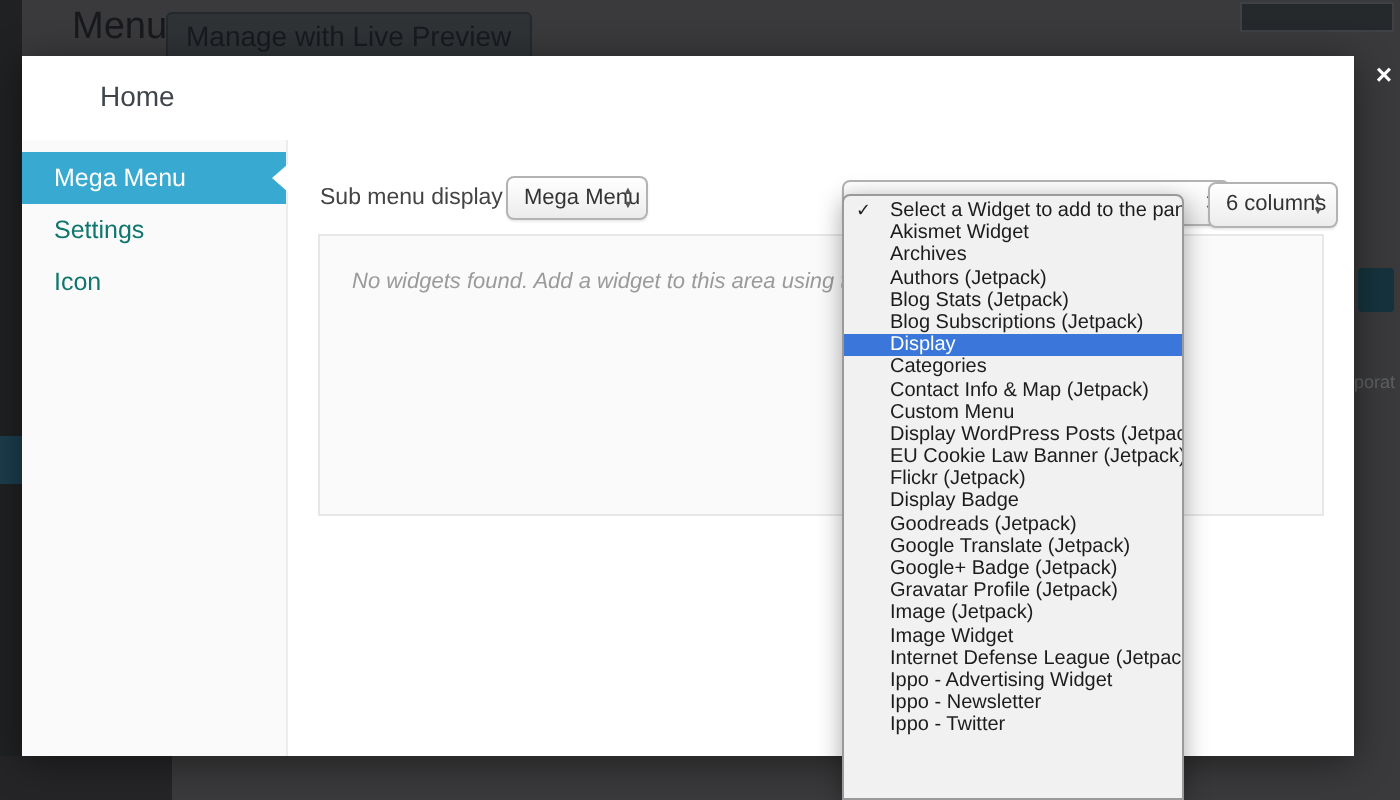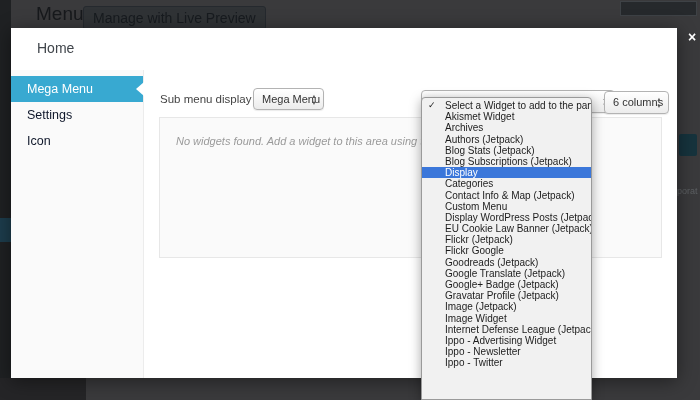--- a/index.html
+++ b/index.html
@@ -24,31 +24,31 @@
   .bg-teal-box { position:absolute; left:679px; top:134px; width:18px;
     height:22px; background:#16333d; border-radius:2px; }
   .bg-text-fragment { position:absolute; left:677px; top:186px; width:26px;
     font-size:9px; color:#5d6063; overflow:hidden; white-space:nowrap; }
   .bg-bottomleft { position:absolute; left:0; top:378px; width:86px;
     height:22px; background:#252527; }
 
   
   .modal { position:absolute; left:11px; top:28px; width:666px; height:350px;
     background:#fff; box-shadow:0 3px 18px rgba(0,0,0,.45); }
-  .modal-title { position:absolute; left:26px; top:12px; font-size:14px;
+  .modal-title { position:absolute; left:39px; top:12px; font-size:14px;
     color:#40454b; font-weight:400; }
   .modal-close { position:absolute; left:684px; top:29px; width:16px;
     height:16px; color:#fff; font-size:14px; font-weight:700;
     line-height:16px; text-align:center; cursor:pointer; }
 
   .modal-sidebar { position:absolute; left:0; top:42px; width:133px;
     bottom:0; background:#fafafa; border-right:1px solid #ececec;
     padding-top:6px; }
   .tab { position:relative; height:26px; line-height:26px; padding-left:16px;
-    font-size:12.5px; color:#0f172a; cursor:pointer; }
+    font-size:12.5px; color:#0f766e; cursor:pointer; }
   .tab.active { background:var(--accent,#38a9d1); color:#fff; }
   .tab.active::after { content:""; position:absolute; right:-1px; top:50%;
     margin-top:-7px; border:7px solid transparent; border-right:8px solid #fff;
     border-left:0; }
 
   .mode-label { position:absolute; left:149px; top:65px; font-size:11.5px;
     color:#444; }
   .select { position:absolute; height:22px; border:1px solid #b3b3b3;
     border-radius:4px; background:linear-gradient(#ffffff,#ececec);
     font-size:11px; color:#333; line-height:20px; padding:0 18px 0 8px;
@@ -142,21 +142,21 @@
       <div class="dd-row"><span>Authors (Jetpack)</span></div>
       <div class="dd-row"><span>Blog Stats (Jetpack)</span></div>
       <div class="dd-row"><span>Blog Subscriptions (Jetpack)</span></div>
       <div class="dd-row highlighted"><span>Display</span></div>
       <div class="dd-row"><span>Categories</span></div>
       <div class="dd-row"><span>Contact Info &amp; Map (Jetpack)</span></div>
       <div class="dd-row"><span>Custom Menu</span></div>
       <div class="dd-row"><span>Display WordPress Posts (Jetpack)</span></div>
       <div class="dd-row"><span>EU Cookie Law Banner (Jetpack)</span></div>
       <div class="dd-row"><span>Flickr (Jetpack)</span></div>
-      <div class="dd-row"><span>Flickr Google</span></div>
+      <div class="dd-row"><span>Display Badge</span></div>
       <div class="dd-row"><span>Goodreads (Jetpack)</span></div>
       <div class="dd-row"><span>Google Translate (Jetpack)</span></div>
       <div class="dd-row"><span>Google+ Badge (Jetpack)</span></div>
       <div class="dd-row"><span>Gravatar Profile (Jetpack)</span></div>
       <div class="dd-row"><span>Image (Jetpack)</span></div>
       <div class="dd-row"><span>Image Widget</span></div>
       <div class="dd-row"><span>Internet Defense League (Jetpack)</span></div>
       <div class="dd-row"><span>Ippo - Advertising Widget</span></div>
       <div class="dd-row"><span>Ippo - Newsletter</span></div>
       <div class="dd-row"><span>Ippo - Twitter</span></div>

